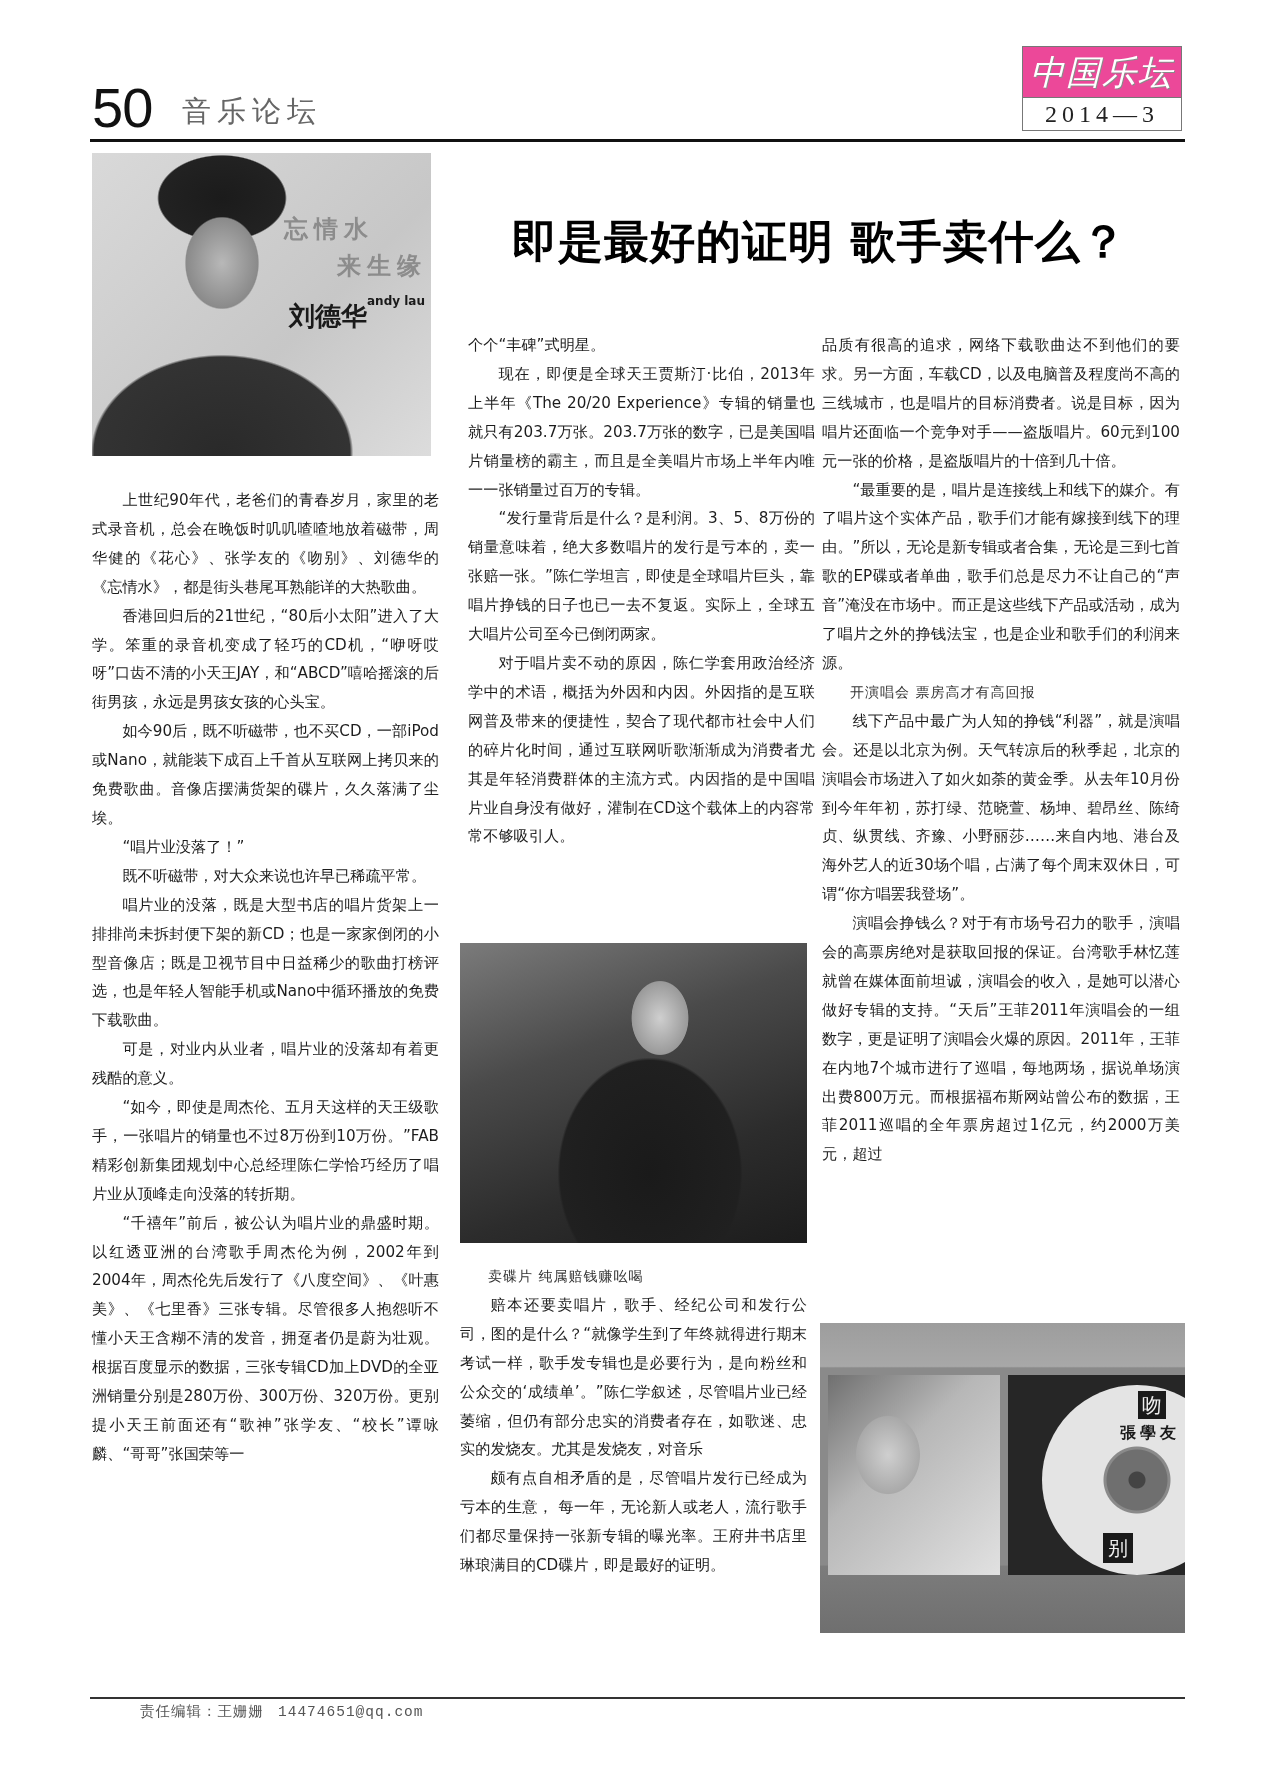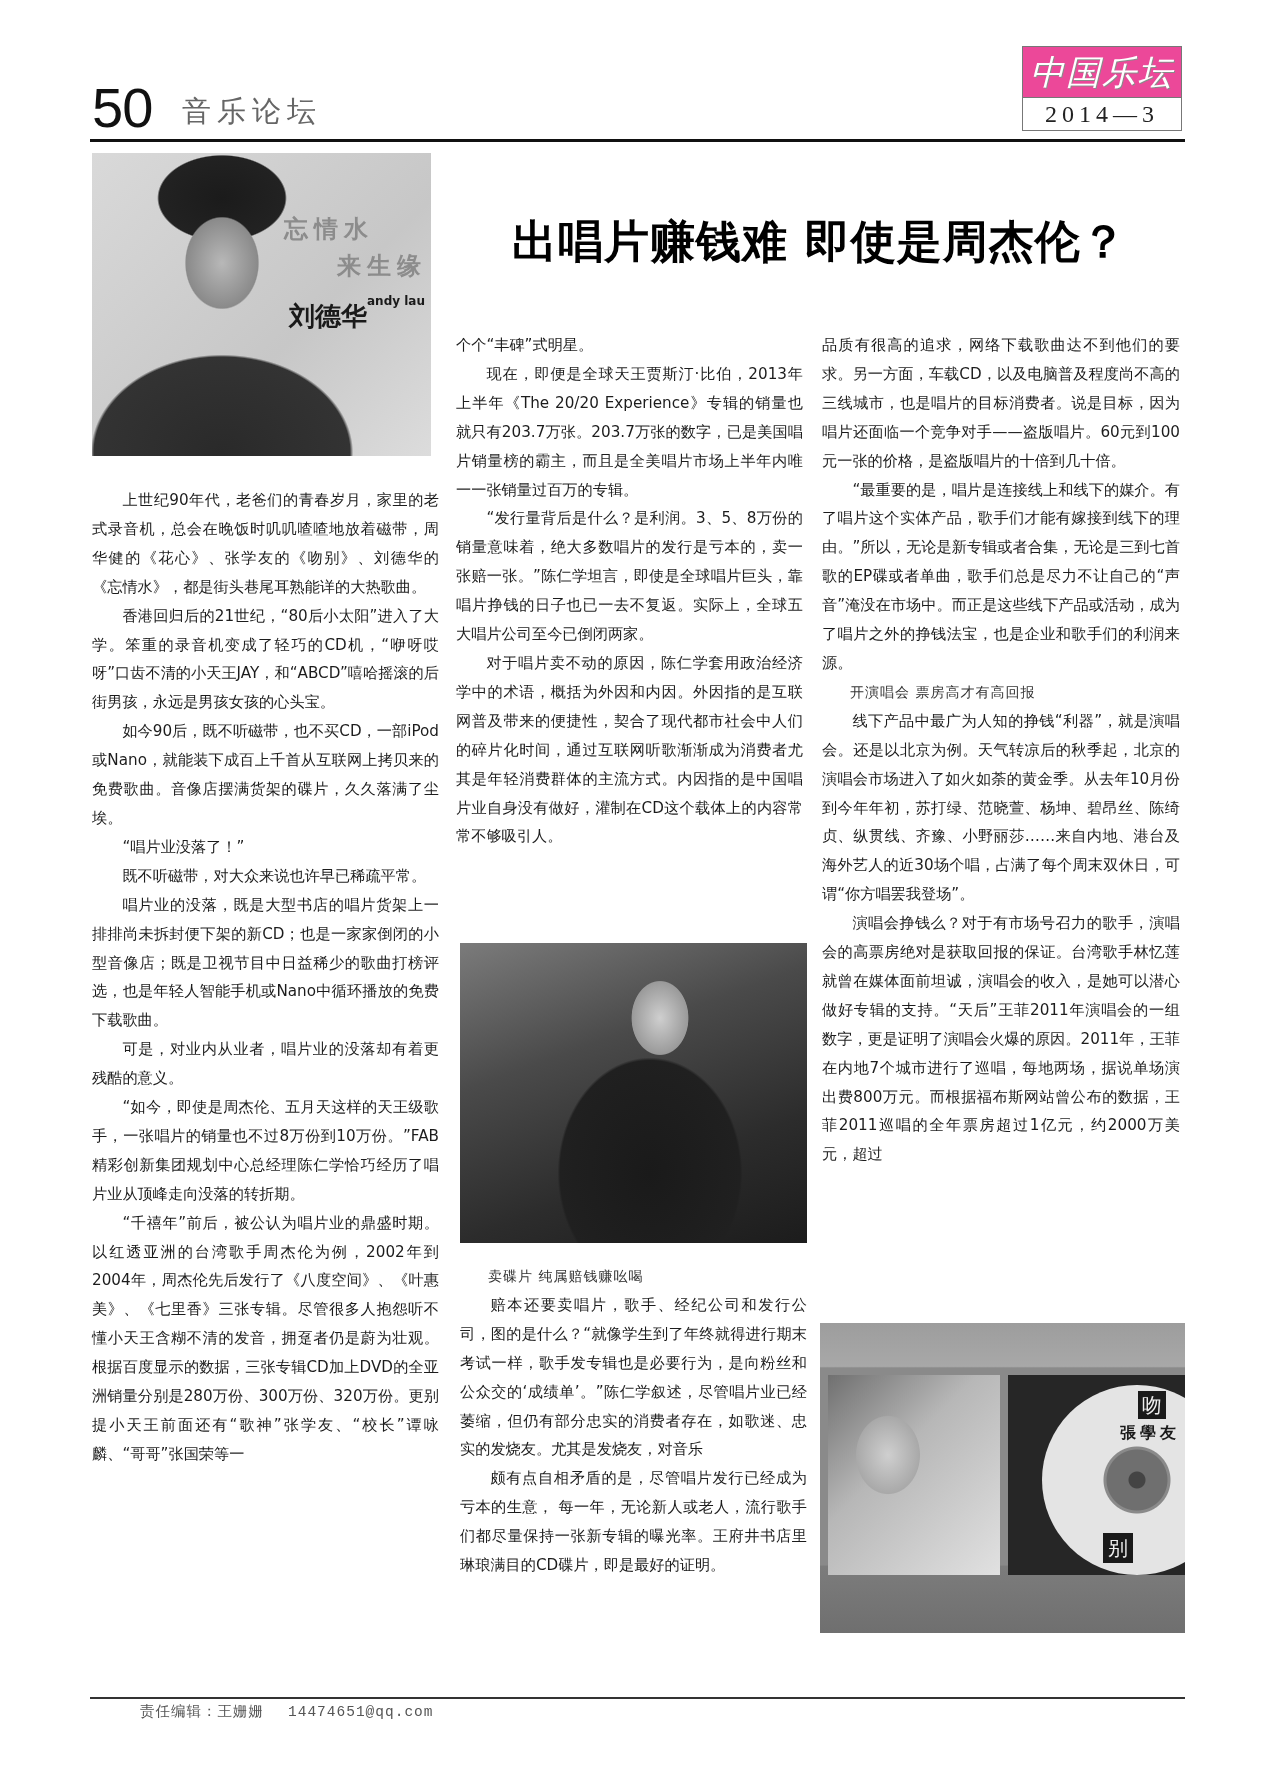--- a/index.html
+++ b/index.html
@@ -49,40 +49,40 @@
   .photo3 .disc-label-top { position:absolute; left:318px; top:68px; width:28px; height:28px; background:#1a1a1a; color:#eee; font-size:20px; text-align:center; line-height:28px; }
   .photo3 .disc-label-bottom { position:absolute; left:283px; top:210px; width:30px; height:30px; background:#1a1a1a; color:#eee; font-size:20px; text-align:center; line-height:30px; }
   .photo3 .disc-artist { position:absolute; left:300px; top:100px; font-size:16px; font-weight:bold; color:#1a1a1a; letter-spacing:4px; }
 
   
   .col { font-family:"DejaVu Sans","Liberation Sans",sans-serif; font-size:15.2px; line-height:28.9px; color:#1c1c1c; text-align:justify; }
   .col p { margin:0; text-indent:2em; }
   .col p.noindent { text-indent:0; }
   .col p.subhead { font-family:"DejaVu Serif","Liberation Serif",serif; font-size:14px; letter-spacing:1px; text-indent:2em; color:#333; }
   .col1 { left:92px; top:486px; width:347px; }
-  .col2a { left:456px; top:331px; width:347px; }
+  .col2a { left:468px; top:331px; width:347px; }
   .col2b { left:460px; top:1262px; width:347px; }
   .col3a { left:822px; top:331px; width:358px; }
 
   .rule-bottom { left:90px; top:1697px; width:1095px; height:2px; background:#333; }
   .footer { left:140px; top:1702px; font-family:"DejaVu Serif","Liberation Serif",serif; font-size:14.5px; color:#555; letter-spacing:1px; }
-  .footer .email { font-family:"Liberation Mono","DejaVu Sans Mono",monospace; margin-left:24px; letter-spacing:1px; }
+  .footer .email { font-family:"Liberation Mono","DejaVu Sans Mono",monospace; margin-left:14px; letter-spacing:1px; }
 </style>
 </head>
 <body>
 
 <div class="abs page-num">50</div>
 <div class="abs section-name">音乐论坛</div>
 <div class="abs masthead">
   <div class="masthead-logo">中国乐坛</div>
   <div class="masthead-date">2014—3</div>
 </div>
 <div class="abs rule-top"></div>
 
-<div class="abs headline">出唱片赚钱难 即使是周杰伦？</div>
+<div class="abs headline">即是最好的证明 歌手卖什么？</div>
 
 <div class="abs photo photo1">
   <span class="cover-line1">忘情水</span>
   <span class="cover-line2">来生缘</span>
   <span class="cover-artist">刘德华</span>
   <span class="cover-artist-en" style="left:275px">andy lau</span>
 </div>
 
 <div class="abs photo photo2"></div>
 

